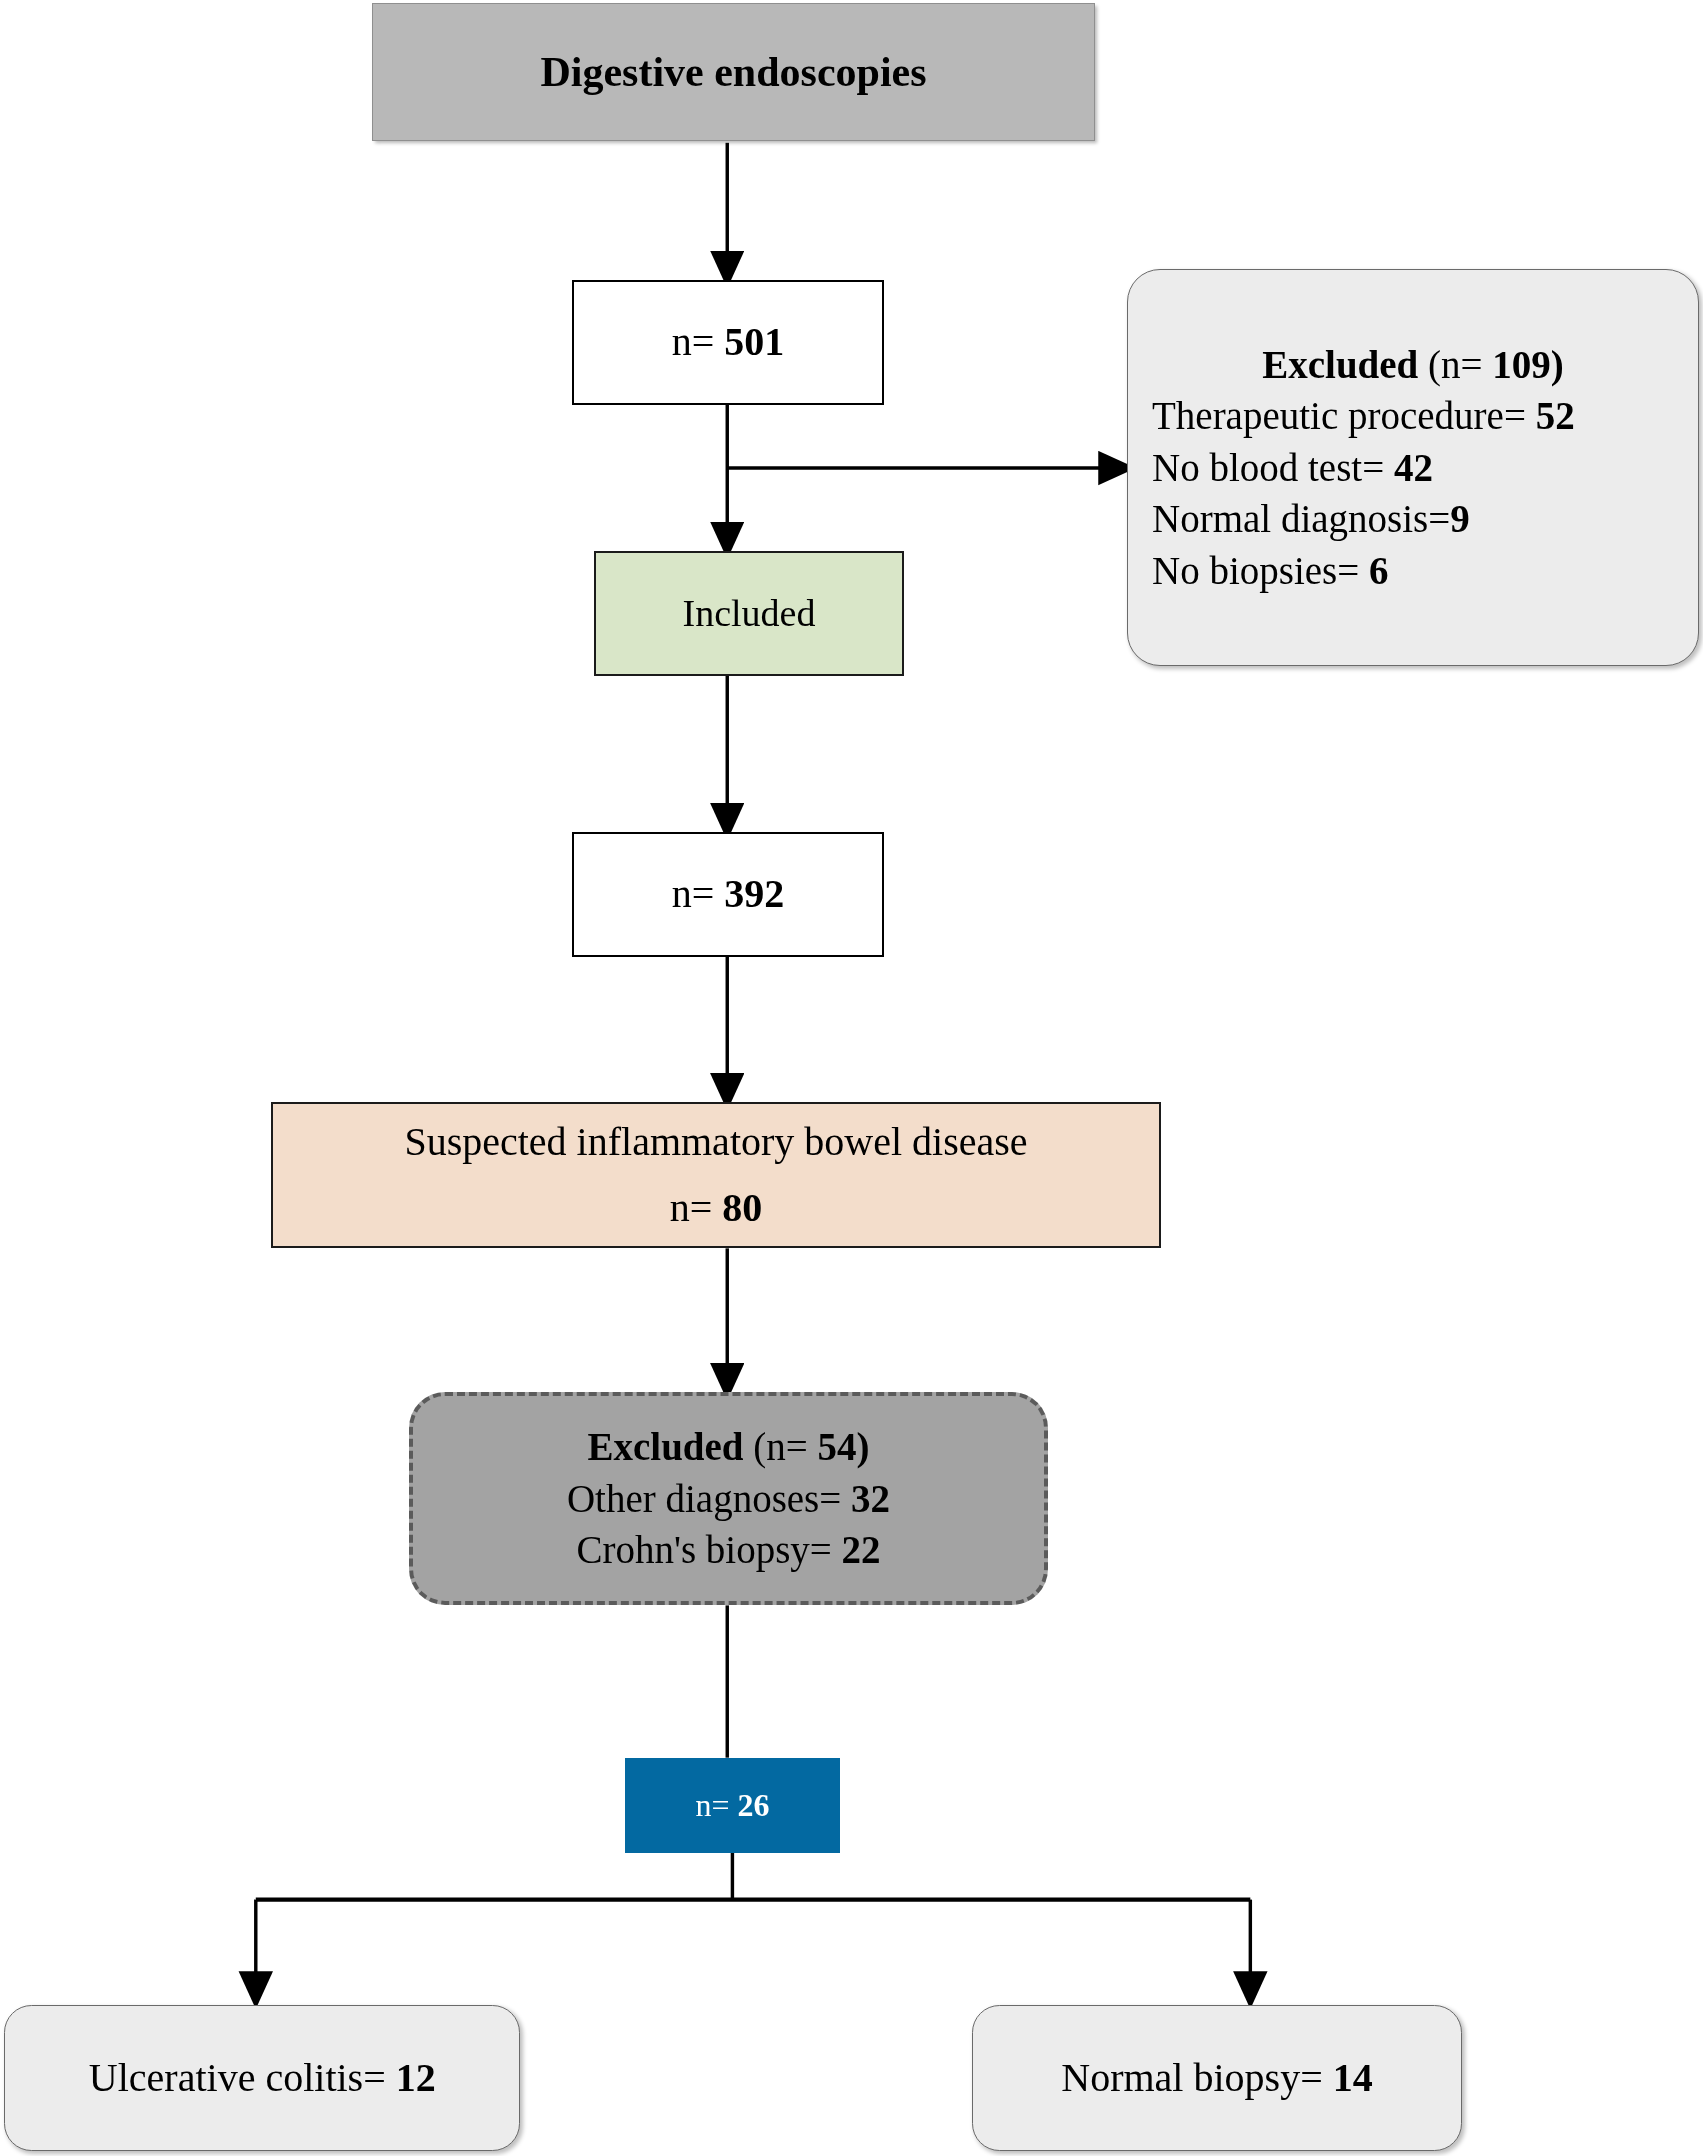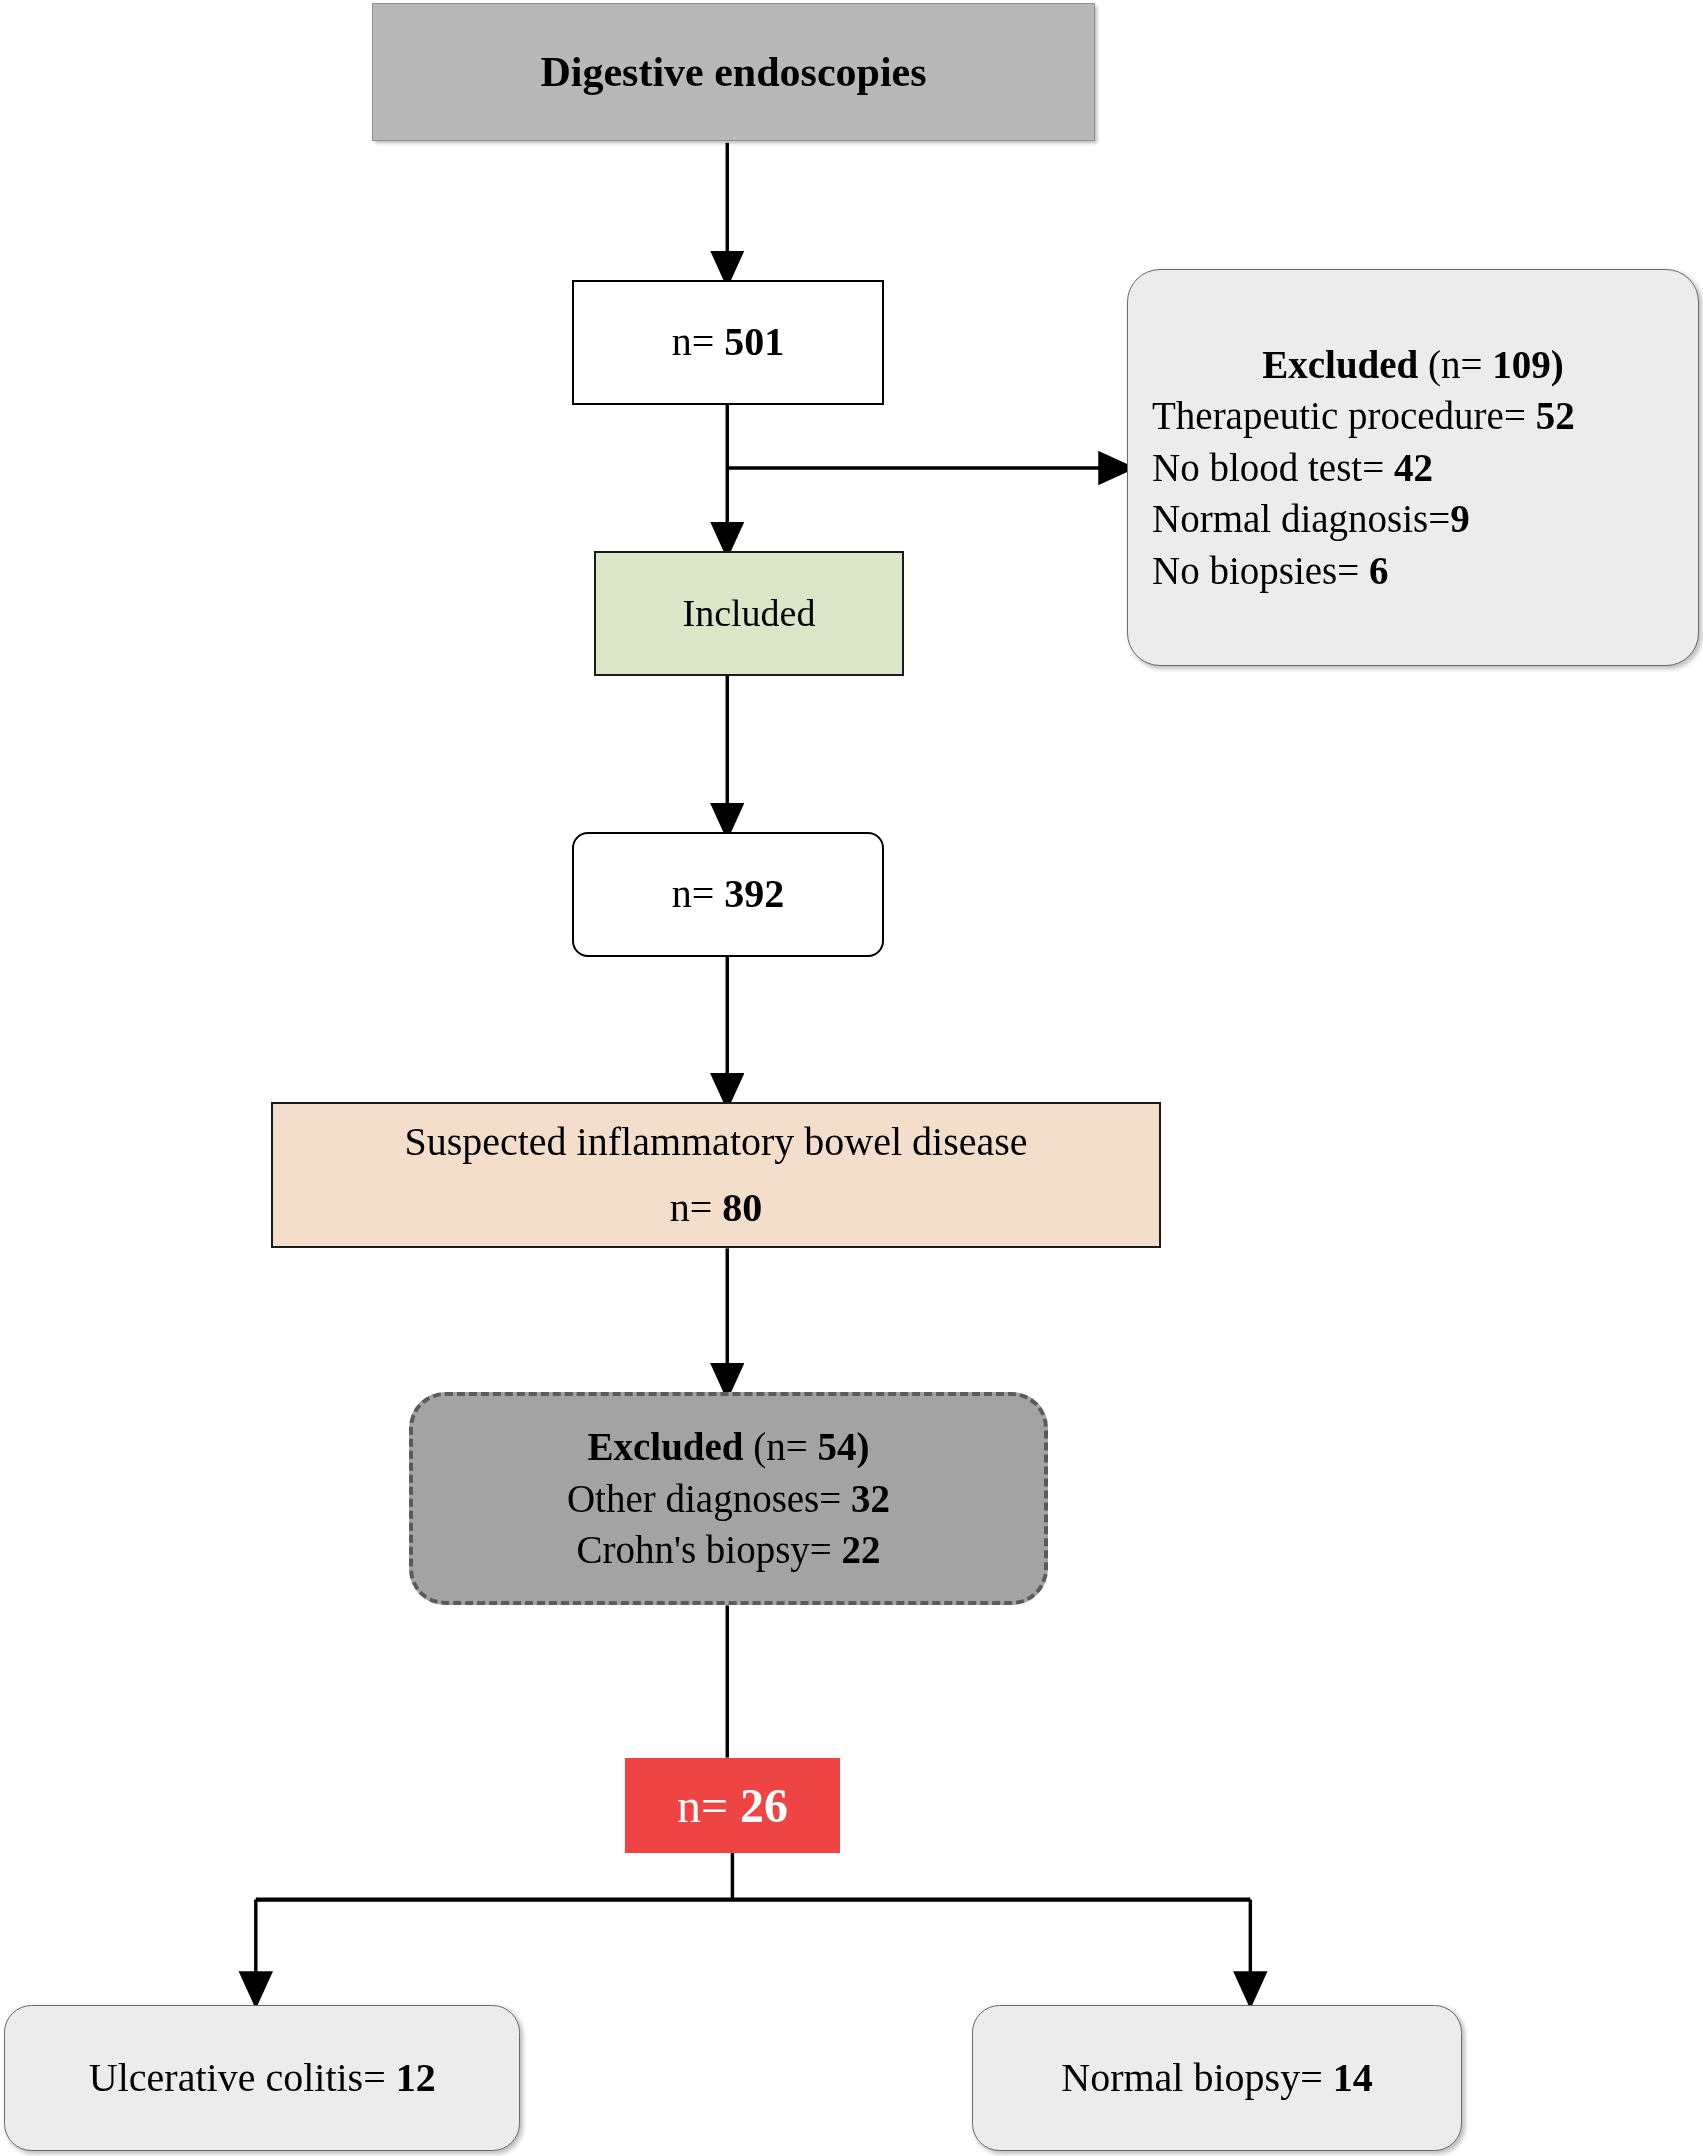--- a/index.html
+++ b/index.html
@@ -46,21 +46,21 @@
     font-size: 42px;
     font-weight: bold;
   }
   .node-plain {
     width: 312px;  height: 125px;
     background: #ffffff;
     border: 2.6px solid #000000;
     font-size: 40px;
   }
   .node-n501  { left: 572px; top: 280px; }
-  .node-n392  { left: 572px; top: 832px; border-radius: 16px; }
+  .node-n392  { left: 572px; top: 832px; }
 
   .node-excluded-top {
     left: 1127px; top: 269px; width: 572px; height: 397px;
     background: #ececec;
     border: 1.7px solid #6a6a6a;
     border-radius: 33px;
     box-shadow: 2.6px 2.6px 4.3px rgba(0,0,0,0.25);
     font-size: 39px;
     align-items: stretch;
     justify-content: center;
@@ -88,23 +88,23 @@
   .node-excluded-dashed {
     left: 409px; top: 1392px; width: 639px; height: 213px;
     background: #a3a3a3;
     border: 4.3px dashed #5b5b5b;
     border-radius: 36px;
     font-size: 39px;
   }
 
   .node-n26 {
     left: 625px; top: 1758px; width: 215px; height: 95px;
-    background: #ef4444;
+    background: #0369a1;
     color: #ffffff;
-    font-size: 48px;
+    font-size: 32px;
   }
 
   .node-leaf {
     height: 146px;
     background: #ececec;
     border: 1.7px solid #6a6a6a;
     border-radius: 27.5px;
     box-shadow: 2.6px 2.6px 4.3px rgba(0,0,0,0.25);
     font-size: 40px;
     justify-content: center;

